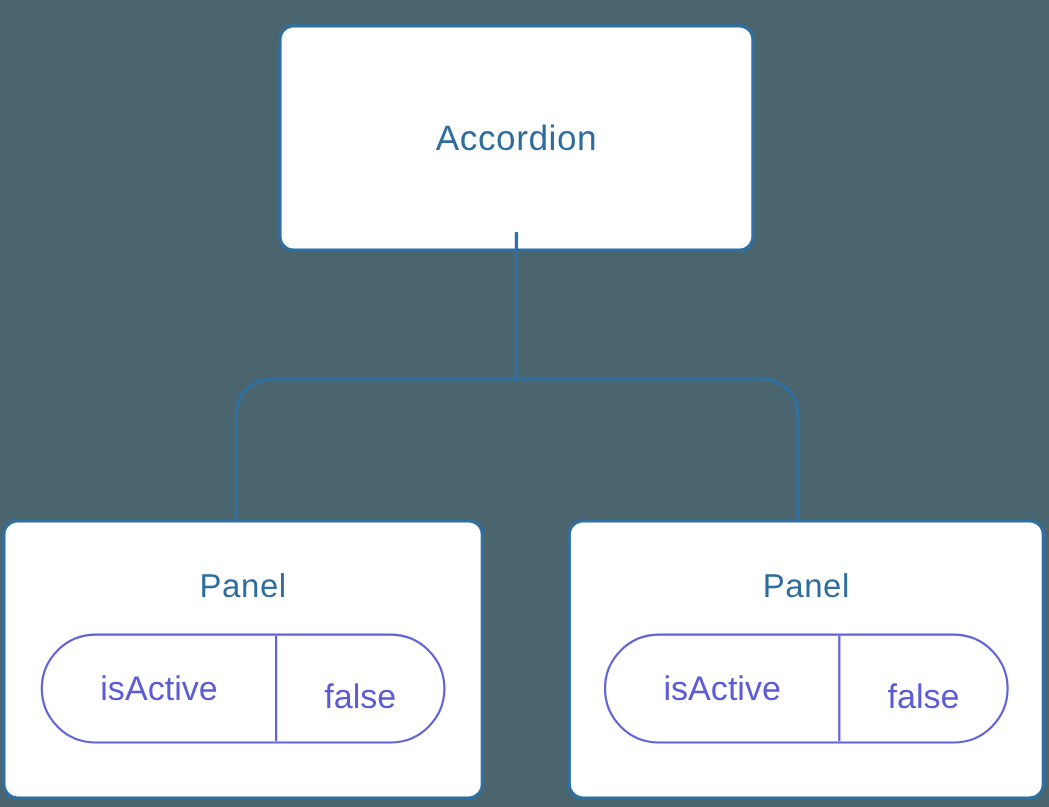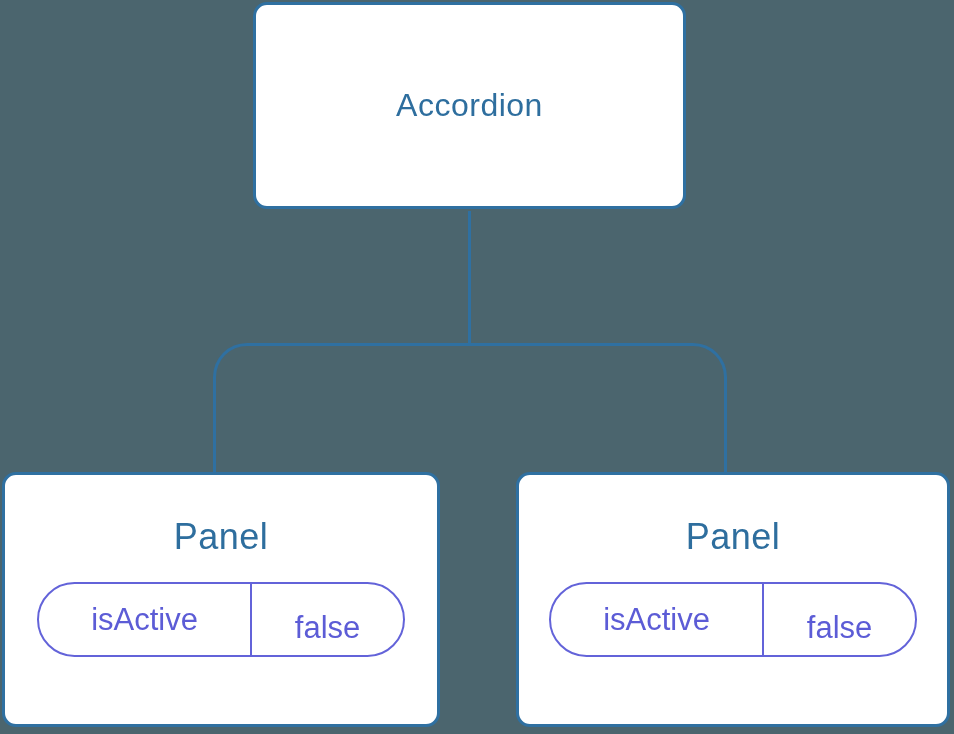--- a/index.html
+++ b/index.html
@@ -20,21 +20,21 @@
     background: #ffffff;
     border: 3px solid #2F70A1;
     border-radius: 14px;
     box-sizing: border-box;
     display: flex;
     align-items: center;
     justify-content: center;
   }
   #accordion-node {
     left: 253px;
-    top: 2px;
+    top: 22px;
     width: 433px;
     height: 207px;
   }
   .node-label {
     color: #2E6E9E;
     font-size: 32px;
     font-weight: 500;
     letter-spacing: 0.5px;
   }
   .v-line {
@@ -68,29 +68,29 @@
   }
   #panel-node-2 {
     left: 516px;
     top: 472px;
     width: 434px;
     height: 255px;
   }
   .panel-title {
     margin-top: 44px;
     color: #2E6E9E;
-    font-size: 36px;
+    font-size: 30px;
     font-weight: 500;
     line-height: 1;
     letter-spacing: 0.5px;
   }
   .state-pill {
     margin-top: 27px;
     width: 368px;
-    height: 75px;
+    height: 100px;
     box-sizing: border-box;
     border: 2px solid #6363D9;
     border-radius: 50px;
     display: flex;
     align-items: stretch;
     overflow: hidden;
   }
   .state-cell {
     display: flex;
     align-items: center;

